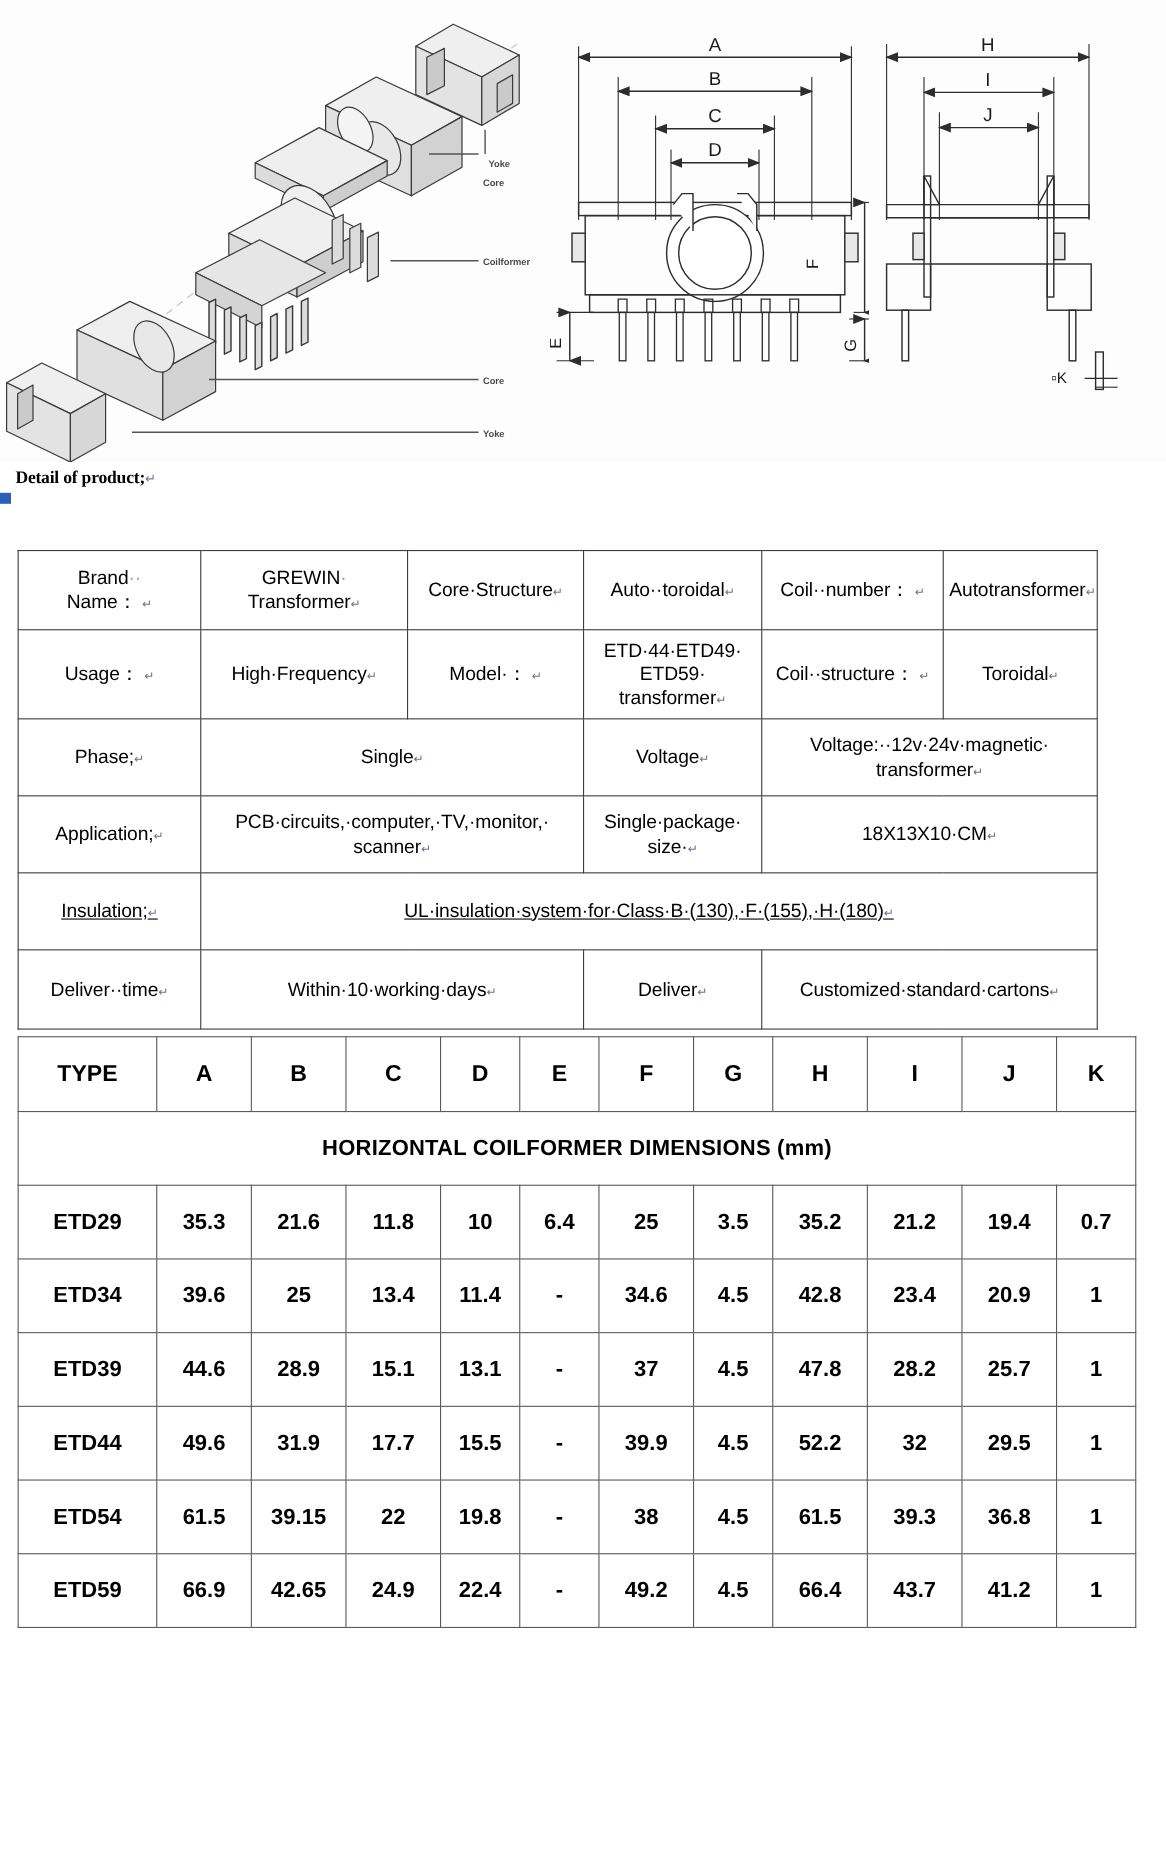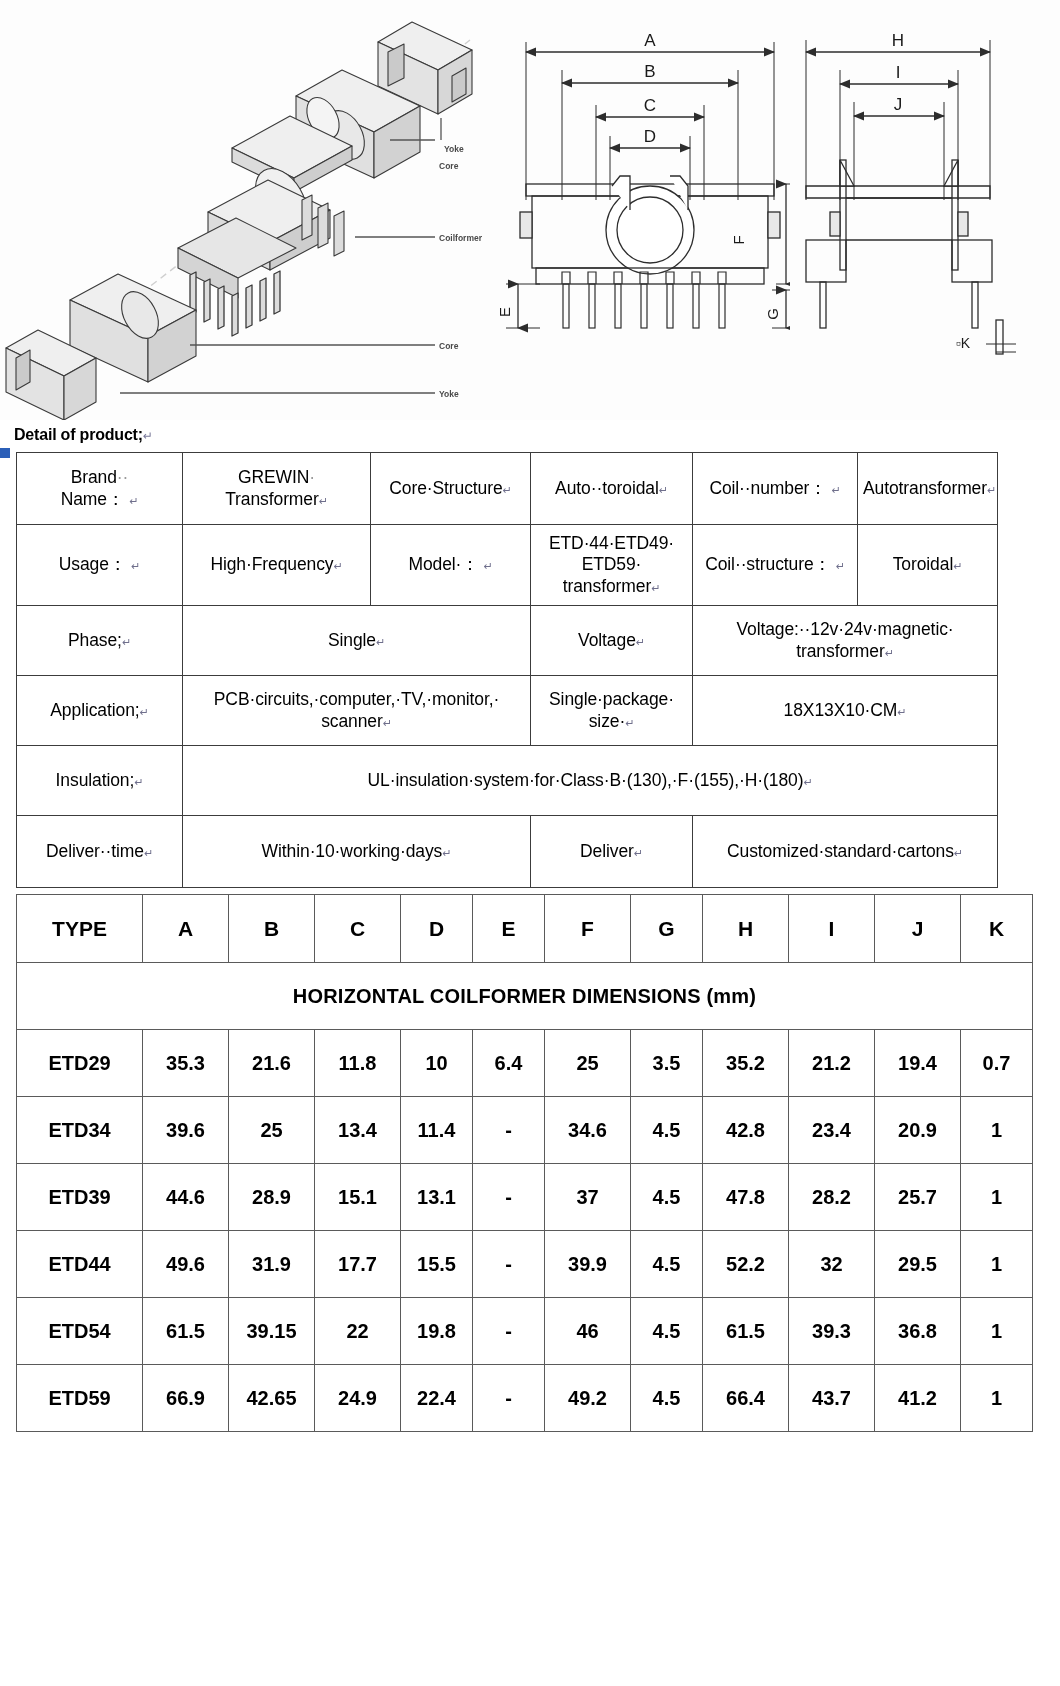--- a/index.html
+++ b/index.html
@@ -18,58 +18,58 @@
   .diagram-area {
     position: relative;
     width: 1060px;
     height: 420px;
     background: #fdfdfd;
   }
   .diag-svg { position: absolute; top: 0; left: 0; }
 
   
   .caption {
-    font-family: Liberation Sans, sans-serif;
+    font-family: Liberation Serif, serif;
     font-weight: bold;
     font-size: 16px;
     padding: 6px 0 4px 14px;
     letter-spacing: -0.2px;
   }
   .pilcrow { color: #7a7a9a; font-weight: normal; font-size: 12px; }
 
   .edit-mark {
     position: absolute;
     left: 0px;
     width: 10px; height: 10px;
     background: #2b5fb8;
   }
 
   
-  .detail-wrap { padding: 0 12px 0 10px; }
+  .detail-wrap { padding: 0 12px 0 10px; margin-top: 48px; }
   table.detail {
     width: 982px;
     border-collapse: collapse;
     table-layout: fixed;
     margin-left: 6px;
   }
   table.detail td {
     border: 1.6px solid #3c3c3c;
     text-align: center;
     vertical-align: middle;
     font-size: 17.5px;
     font-family: "Liberation Sans", sans-serif;
     padding: 8px 5px;
     line-height: 1.22;
     letter-spacing: -0.1px;
   }
   .r1 td { height: 72px; }
   .r2 td { height: 72px; }
   .r3 td { height: 70px; }
   .r4 td { height: 70px; }
-  .r5 td { height: 70px; }
+  .r5 td { height: 70px; text-decoration: underline; }
   .r6 td { height: 72px; }
   .r7 td { height: 72px; }
 
   .cmark { font-size: 11px; color: #6f6f8c; vertical-align: baseline; }
   .dotsep { color: #9a9a9a; }
 
   
   .dim-wrap { padding: 6px 12px 0 10px; }
   table.dims {
     width: 982px;
@@ -482,21 +482,21 @@
           <td class="col-n">29.5</td>
           <td class="col-k">1</td>
         </tr>
         <tr>
           <td class="col-type">ETD54</td>
           <td class="col-n">61.5</td>
           <td class="col-n">39.15</td>
           <td class="col-n">22</td>
           <td class="col-e">19.8</td>
           <td class="col-e">-</td>
-          <td class="col-n">46</td>
+          <td class="col-n">38</td>
           <td class="col-e">4.5</td>
           <td class="col-n">61.5</td>
           <td class="col-n">39.3</td>
           <td class="col-n">36.8</td>
           <td class="col-k">1</td>
         </tr>
         <tr>
           <td class="col-type">ETD59</td>
           <td class="col-n">66.9</td>
           <td class="col-n">42.65</td>

